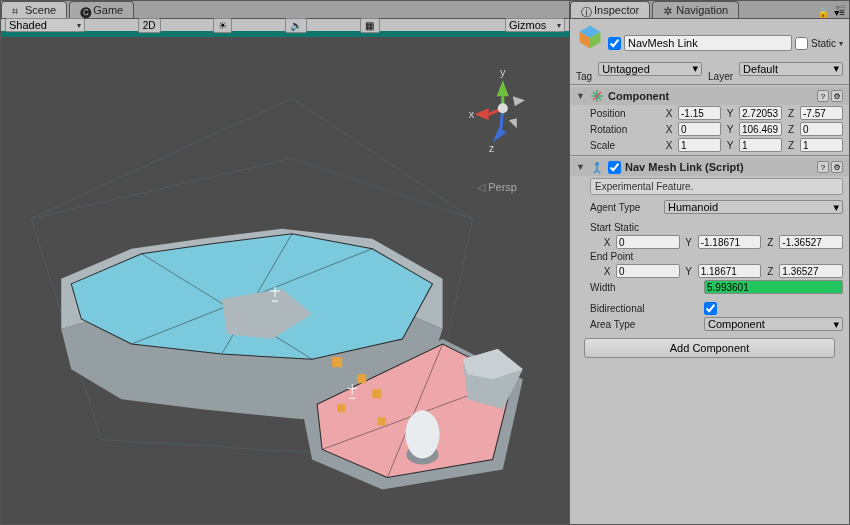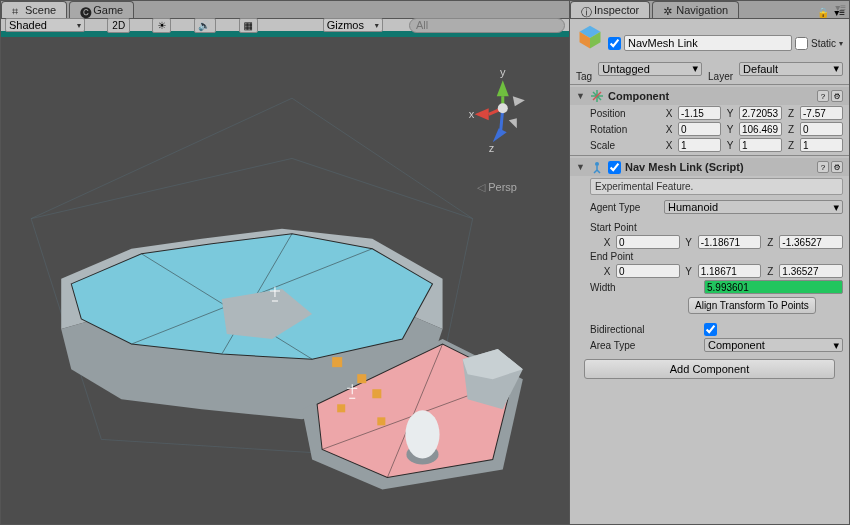--- a/index.html
+++ b/index.html
@@ -77,21 +77,20 @@
       </div>
     <div class="tool-btn">2D</div>
     <div class="tool-btn">☀</div>
     <div class="tool-btn">🔊</div>
     <div class="tool-btn">▦</div>
     <div style="width:20px"></div>
     <div class="mini-select" style="width:60px;flex:none">
         <span>Gizmos</span>
         <span class="dropdown-arrow">▾</span>
       </div>
-    <input class="search-field" placeholder="All" style="">
   </div>
   <div class="viewport">
     <svg viewBox="0 0 566 489">
 
       <g stroke="#5a7a8a" stroke-width="0.5" fill="none" opacity="0.6">
         <path d="M 30 180 L 290 120 L 470 180 L 420 420 L 100 400 Z"></path>
         <path d="M 30 180 L 290 60"></path>
         <path d="M 470 180 L 290 60"></path>
       </g>
 
@@ -252,21 +251,21 @@
       </div>
       <div class="info-box">Experimental Feature.</div>
       <div class="prop-row">
         <span class="prop-label">Agent Type</span>
         <div class="mini-select">
             <span>Humanoid</span>
             <span>▾</span>
           </div>
       </div>
       <div style="height:6px"></div>
-      <div class="sub-label">Start Point</div>
+      <div class="sub-label">Start Static</div>
       <div class="prop-row indent-row">
         <span class="axis-label">X</span>
           <input class="num-input" value="0" style="">
         <span class="axis-label">Y</span>
           <input class="num-input" value="-1.18671" style="">
         <span class="axis-label">Z</span>
           <input class="num-input" value="-1.36527" style="">
       </div>
       <div class="sub-label">End Point</div>
       <div class="prop-row indent-row">
@@ -274,21 +273,20 @@
           <input class="num-input" value="0" style="">
         <span class="axis-label">Y</span>
           <input class="num-input" value="1.18671" style="">
         <span class="axis-label">Z</span>
           <input class="num-input" value="1.36527" style="">
       </div>
       <div class="prop-row">
         <span class="prop-label" style="width:110px">Width</span>
         <input class="wide-input" value="5.993601" style="">
       </div>
-      <button class="align-btn">Align Transform To Points</button>
       <div style="height:6px"></div>
       <div class="prop-row">
         <span class="prop-label" style="width:110px">Bidirectional</span>
         <input type="checkbox" class="checkbox" checked="" style="">
       </div>
       <div class="prop-row">
         <span class="prop-label" style="width:110px">Area Type</span>
         <div class="mini-select">
             <span>Component</span>
             <span>▾</span>

